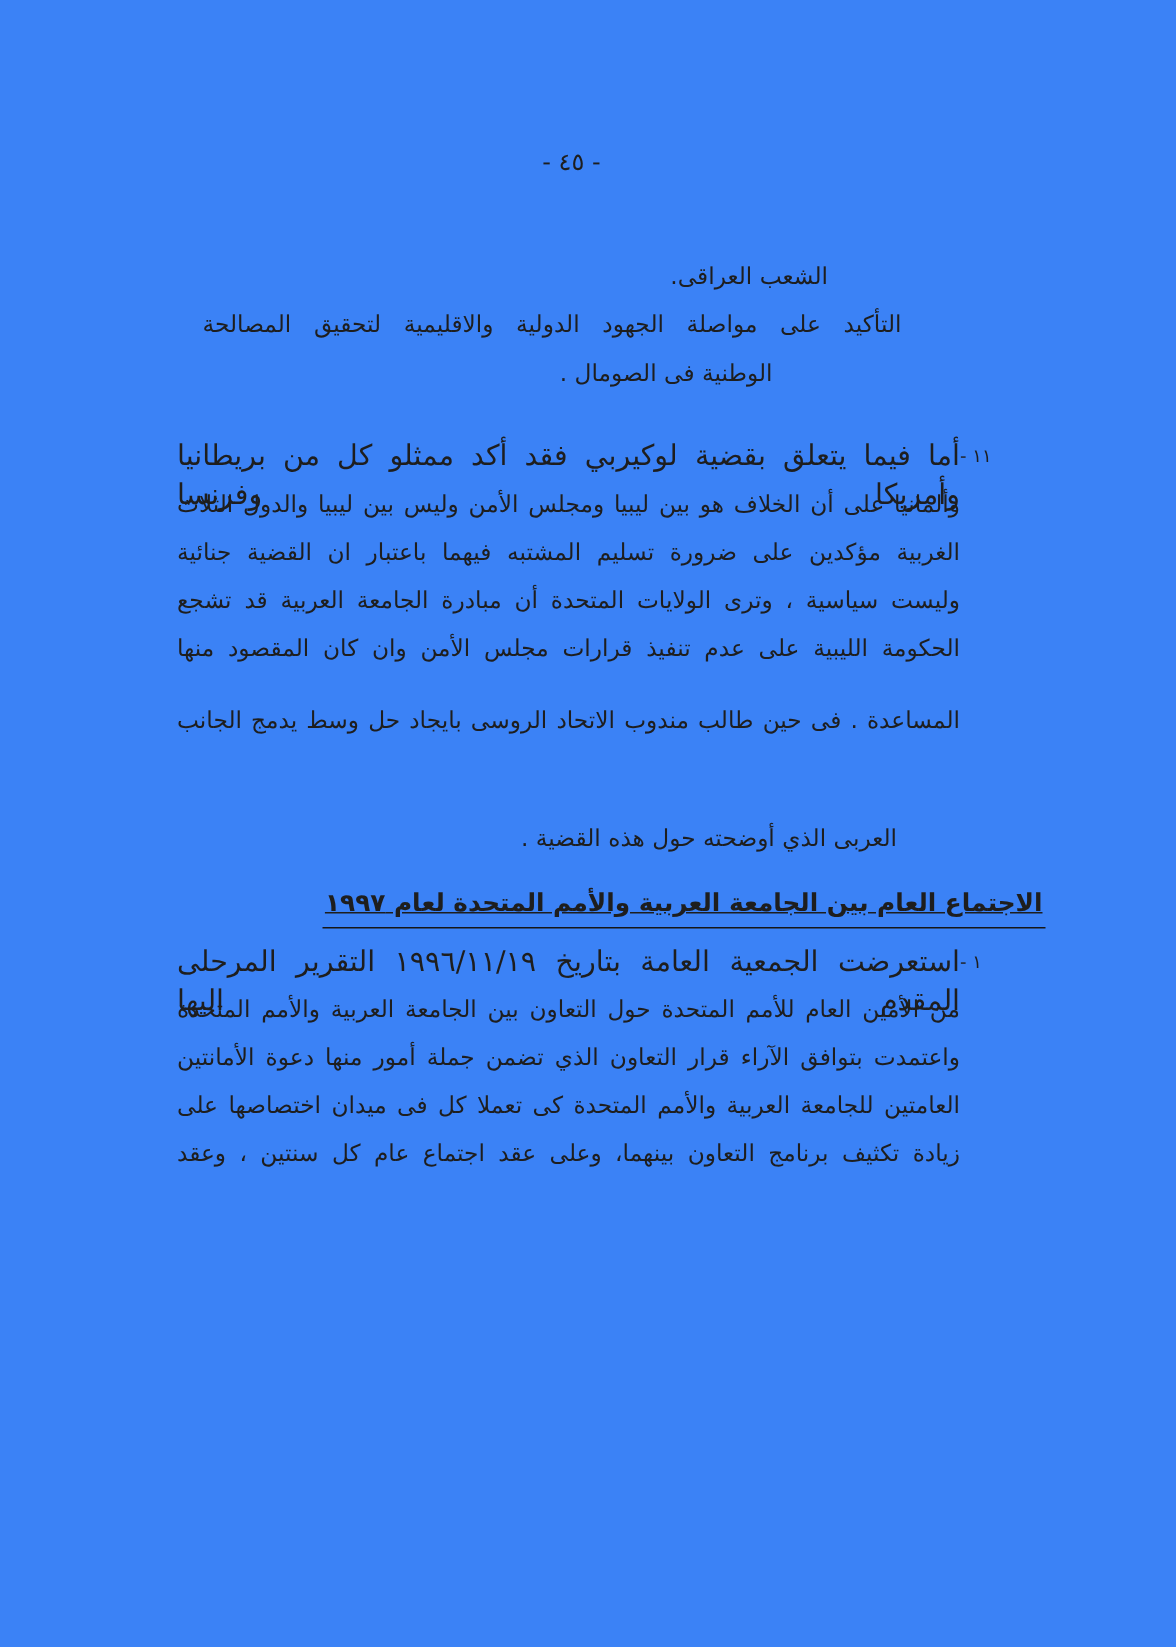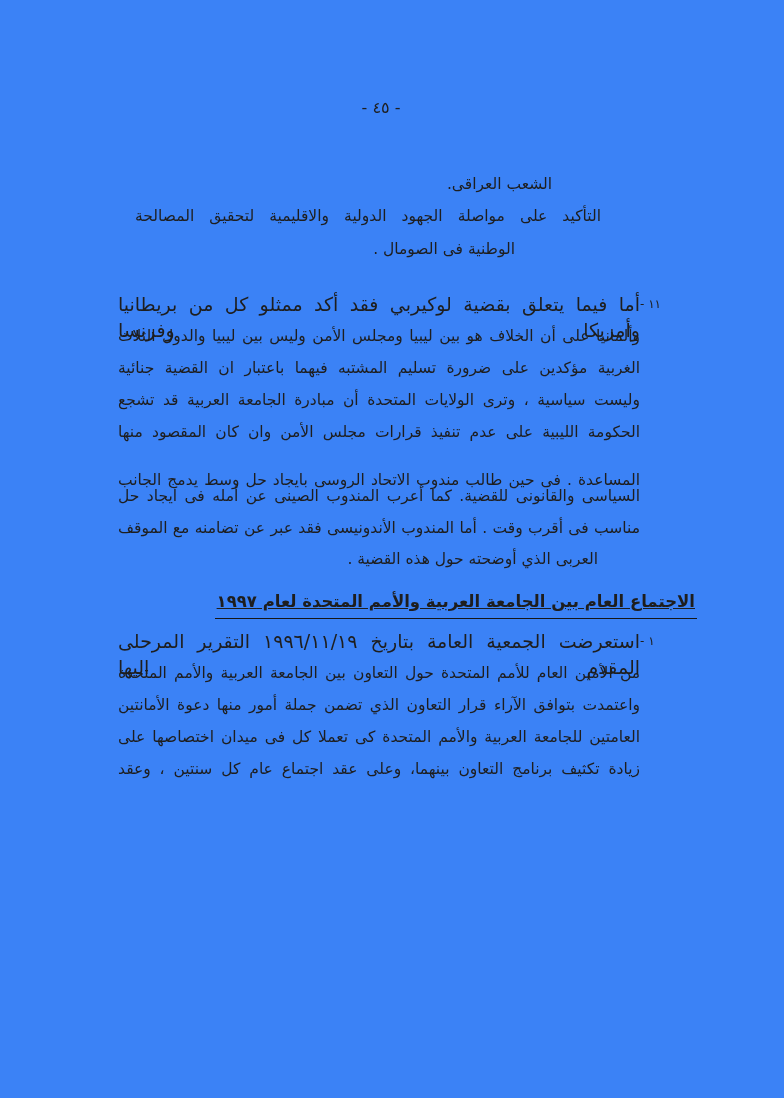--- a/index.html
+++ b/index.html
@@ -74,22 +74,20 @@
 
   <div class="abs itemrow" style="top:291px; right:106px; width:560px;">
     <div class="itemnum">١١ -</div>
     <div class="itemtext">أما فيما يتعلق بقضية لوكيربي فقد أكد ممثلو كل من بريطانيا وأمريكا وفرنسا</div>
   </div>
   <div class="abs line just" style="top:323px; right:144px; width:522px;">وألمانيا على أن الخلاف هو بين ليبيا ومجلس الأمن وليس بين ليبيا والدول الثلاث</div>
   <div class="abs line just" style="top:355px; right:144px; width:522px;">الغربية مؤكدين على ضرورة تسليم المشتبه فيهما باعتبار ان القضية جنائية</div>
   <div class="abs line just" style="top:387px; right:144px; width:522px;">وليست سياسية ، وترى الولايات المتحدة أن مبادرة الجامعة العربية قد تشجع</div>
   <div class="abs line just" style="top:419px; right:144px; width:522px;">الحكومة الليبية على عدم تنفيذ قرارات مجلس الأمن وان كان المقصود منها</div>
   <div class="abs line just" style="top:451px; right:144px; width:522px;margin-top:16px;">المساعدة . فى حين طالب مندوب الاتحاد الروسى بايجاد حل وسط يدمج الجانب</div>
-  <div class="abs line just" style="top:483px; right:144px; width:522px;">السياسى والقانونى للقضية. كما أعرب المندوب الصينى عن أمله فى ايجاد حل</div>
-  <div class="abs line just" style="top:515px; right:144px; width:522px;">مناسب فى أقرب وقت . أما المندوب الأندونيسى فقد عبر عن تضامنه مع الموقف</div>
   <div class="abs line" style="top:546px; right:186px;text-align:center;">العربى الذي أوضحته حول هذه القضية .</div>
 
   <div class="abs heading" style="top:591px; right:87px;">الاجتماع العام بين الجامعة العربية والأمم المتحدة لعام ١٩٩٧</div>
 
   <div class="abs itemrow" style="top:628px; right:106px; width:560px;">
     <div class="itemnum">١ -</div>
     <div class="itemtext">استعرضت الجمعية العامة بتاريخ ١٩٩٦/١١/١٩ التقرير المرحلى المقدم اليها</div>
   </div>
   <div class="abs line just" style="top:660px; right:144px; width:522px;">من الأمين العام للأمم المتحدة حول التعاون بين الجامعة العربية والأمم المتحدة</div>
   <div class="abs line just" style="top:692px; right:144px; width:522px;">واعتمدت بتوافق الآراء قرار التعاون الذي تضمن جملة أمور منها دعوة الأمانتين</div>

